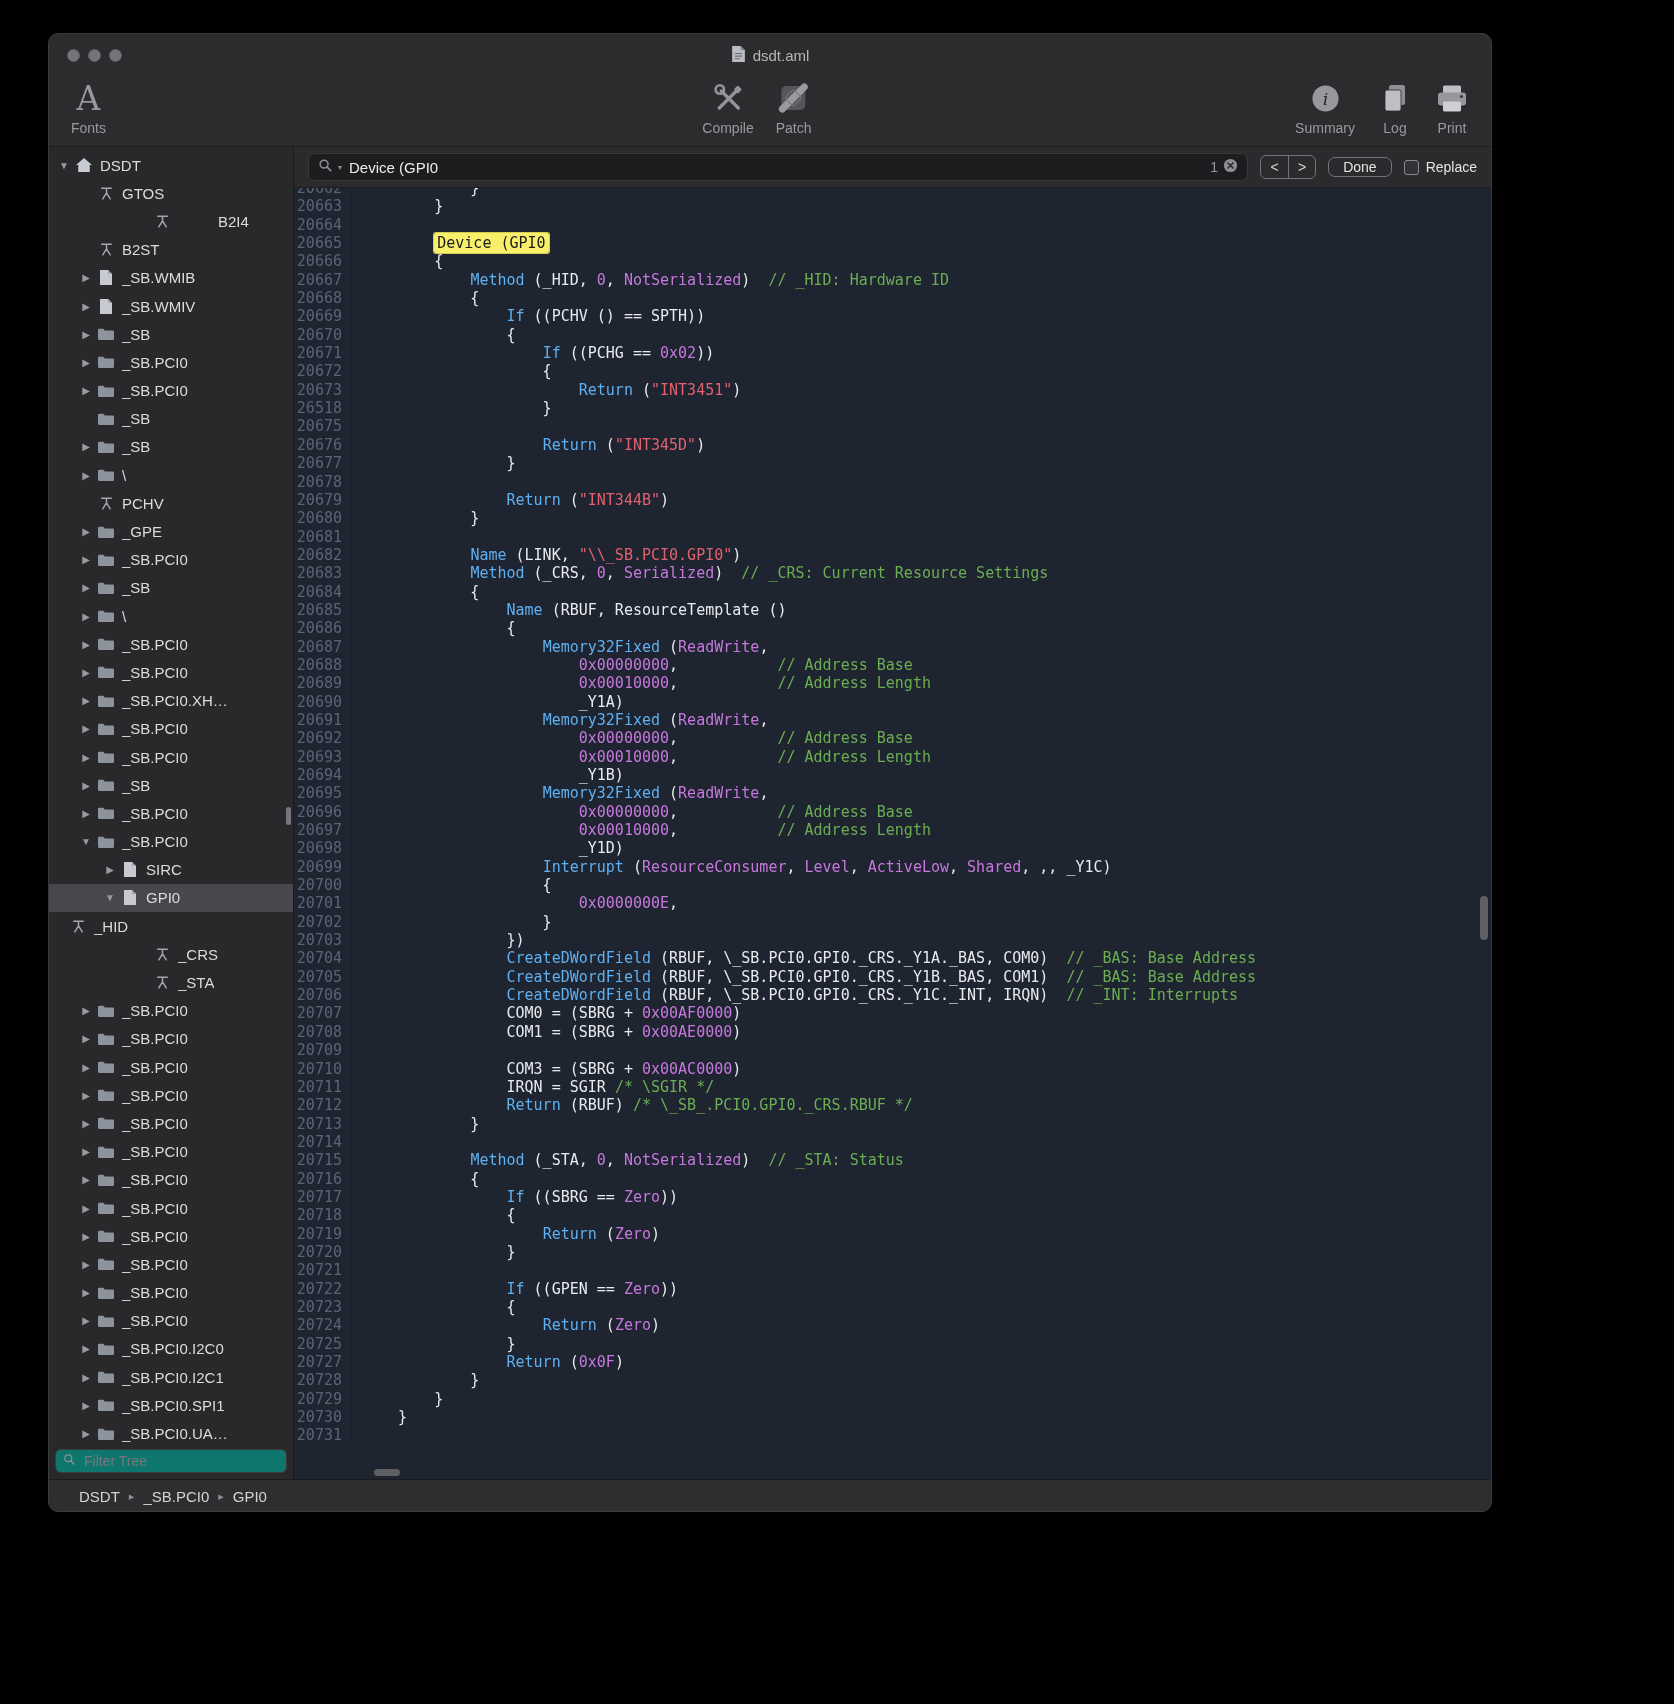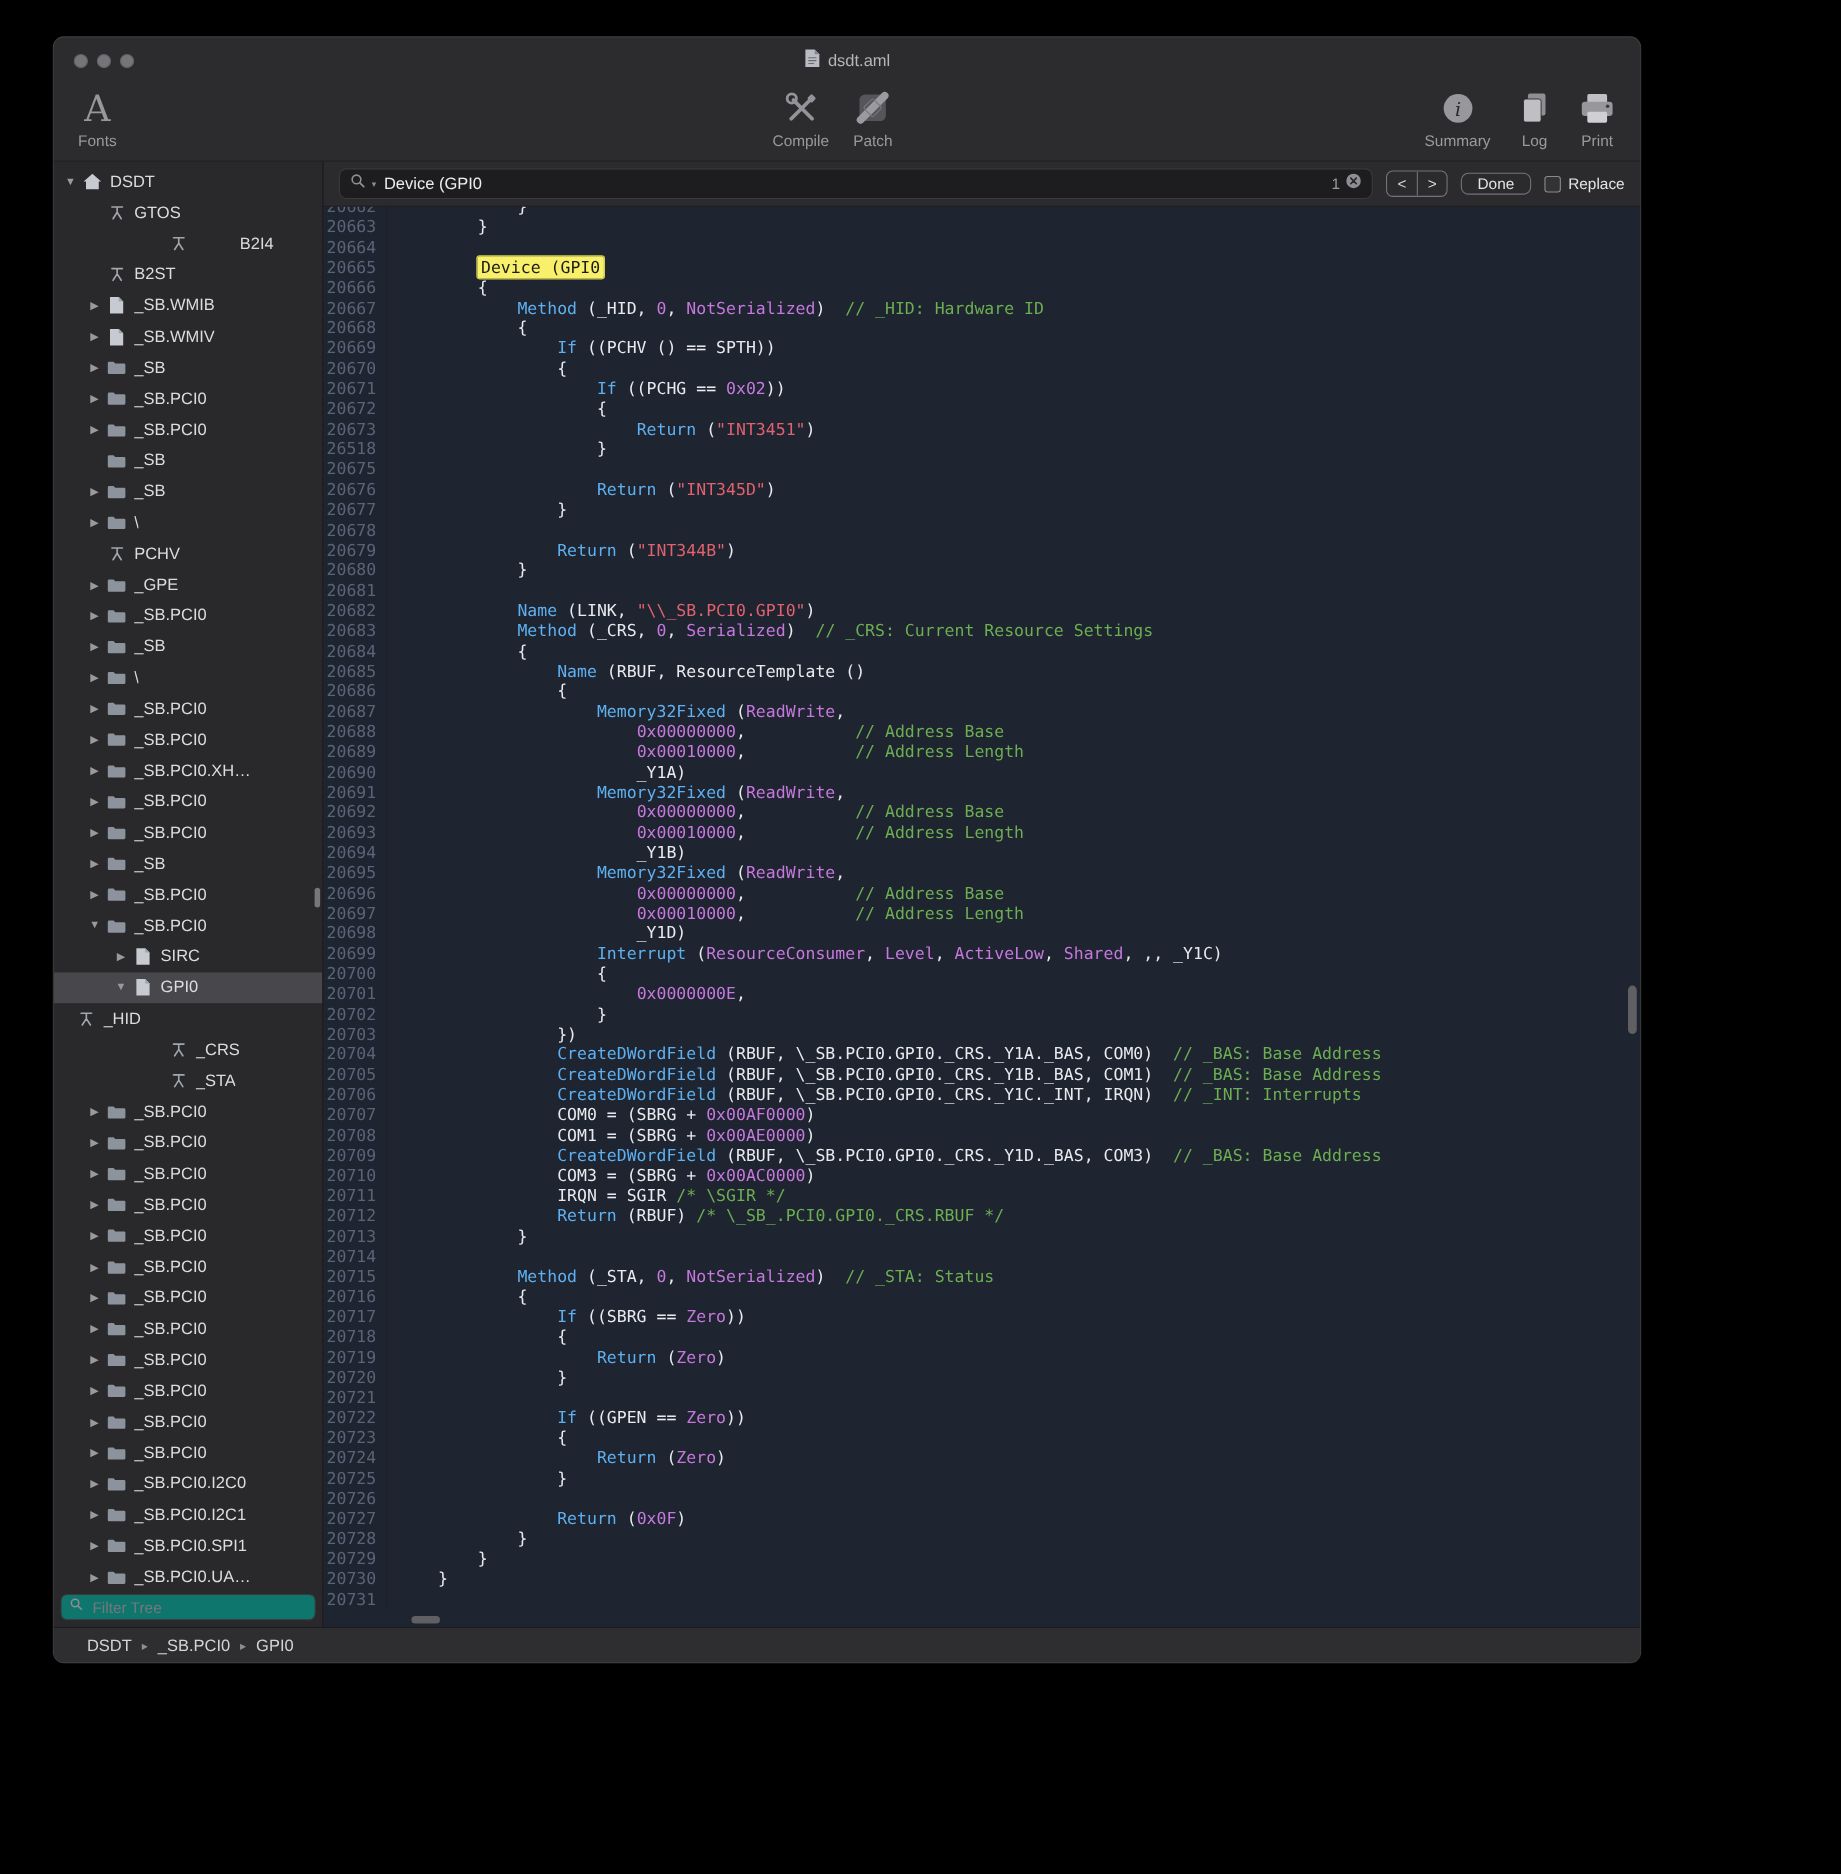--- a/index.html
+++ b/index.html
@@ -659,38 +659,37 @@
             <div class="code-line"><span class="ln">20699</span><span class="lc"><span class="tp">                    </span><span class="tk">Interrupt</span><span class="tp"> (</span><span class="tn">ResourceConsumer</span><span class="tp">, </span><span class="tn">Level</span><span class="tp">, </span><span class="tn">ActiveLow</span><span class="tp">, </span><span class="tn">Shared</span><span class="tp">, ,, _Y1C)</span></span></div>
             <div class="code-line"><span class="ln">20700</span><span class="lc"><span class="tp">                    {</span></span></div>
             <div class="code-line"><span class="ln">20701</span><span class="lc"><span class="tp">                        </span><span class="tn">0x0000000E</span><span class="tp">,</span></span></div>
             <div class="code-line"><span class="ln">20702</span><span class="lc"><span class="tp">                    }</span></span></div>
             <div class="code-line"><span class="ln">20703</span><span class="lc"><span class="tp">                })</span></span></div>
             <div class="code-line"><span class="ln">20704</span><span class="lc"><span class="tp">                </span><span class="tk">CreateDWordField</span><span class="tp"> (RBUF, \_SB.PCI0.GPI0._CRS._Y1A._BAS, COM0)  </span><span class="tc">// _BAS: Base Address</span></span></div>
             <div class="code-line"><span class="ln">20705</span><span class="lc"><span class="tp">                </span><span class="tk">CreateDWordField</span><span class="tp"> (RBUF, \_SB.PCI0.GPI0._CRS._Y1B._BAS, COM1)  </span><span class="tc">// _BAS: Base Address</span></span></div>
             <div class="code-line"><span class="ln">20706</span><span class="lc"><span class="tp">                </span><span class="tk">CreateDWordField</span><span class="tp"> (RBUF, \_SB.PCI0.GPI0._CRS._Y1C._INT, IRQN)  </span><span class="tc">// _INT: Interrupts</span></span></div>
             <div class="code-line"><span class="ln">20707</span><span class="lc"><span class="tp">                COM0 = (SBRG + </span><span class="tn">0x00AF0000</span><span class="tp">)</span></span></div>
             <div class="code-line"><span class="ln">20708</span><span class="lc"><span class="tp">                COM1 = (SBRG + </span><span class="tn">0x00AE0000</span><span class="tp">)</span></span></div>
-            <div class="code-line"><span class="ln">20709</span><span class="lc"><span class="tp">                </span><span class="tk">CreateDWordField</span><span class="tp"> (RBUF, \_SB.PCI0.GPI0._CRS._Y1D._BAS, COM3)  </span><span class="tc">// _BAS: Base Address</span></span></div>
+            <div class="code-line"><span class="ln">20709</span></div>
             <div class="code-line"><span class="ln">20710</span><span class="lc"><span class="tp">                COM3 = (SBRG + </span><span class="tn">0x00AC0000</span><span class="tp">)</span></span></div>
             <div class="code-line"><span class="ln">20711</span><span class="lc"><span class="tp">                IRQN = SGIR </span><span class="tc">/* \SGIR */</span></span></div>
             <div class="code-line"><span class="ln">20712</span><span class="lc"><span class="tp">                </span><span class="tk">Return</span><span class="tp"> (RBUF) </span><span class="tc">/* \_SB_.PCI0.GPI0._CRS.RBUF */</span></span></div>
             <div class="code-line"><span class="ln">20713</span><span class="lc"><span class="tp">            }</span></span></div>
             <div class="code-line"><span class="ln">20714</span><span class="lc"></span></div>
             <div class="code-line"><span class="ln">20715</span><span class="lc"><span class="tp">            </span><span class="tk">Method</span><span class="tp"> (_STA, </span><span class="tn">0</span><span class="tp">, </span><span class="tn">NotSerialized</span><span class="tp">)  </span><span class="tc">// _STA: Status</span></span></div>
             <div class="code-line"><span class="ln">20716</span><span class="lc"><span class="tp">            {</span></span></div>
             <div class="code-line"><span class="ln">20717</span><span class="lc"><span class="tp">                </span><span class="tk">If</span><span class="tp"> ((SBRG == </span><span class="tn">Zero</span><span class="tp">))</span></span></div>
             <div class="code-line"><span class="ln">20718</span><span class="lc"><span class="tp">                {</span></span></div>
             <div class="code-line"><span class="ln">20719</span><span class="lc"><span class="tp">                    </span><span class="tk">Return</span><span class="tp"> (</span><span class="tn">Zero</span><span class="tp">)</span></span></div>
             <div class="code-line"><span class="ln">20720</span><span class="lc"><span class="tp">                }</span></span></div>
             <div class="code-line"><span class="ln">20721</span><span class="lc"></span></div>
             <div class="code-line"><span class="ln">20722</span><span class="lc"><span class="tp">                </span><span class="tk">If</span><span class="tp"> ((GPEN == </span><span class="tn">Zero</span><span class="tp">))</span></span></div>
             <div class="code-line"><span class="ln">20723</span><span class="lc"><span class="tp">                {</span></span></div>
             <div class="code-line"><span class="ln">20724</span><span class="lc"><span class="tp">                    </span><span class="tk">Return</span><span class="tp"> (</span><span class="tn">Zero</span><span class="tp">)</span></span></div>
             <div class="code-line"><span class="ln">20725</span><span class="lc"><span class="tp">                }</span></span></div>
-            <div class="code-line"><span class="ln">20726</span><span class="lc"></span></div>
             <div class="code-line"><span class="ln">20727</span><span class="lc"><span class="tp">                </span><span class="tk">Return</span><span class="tp"> (</span><span class="tn">0x0F</span><span class="tp">)</span></span></div>
             <div class="code-line"><span class="ln">20728</span><span class="lc"><span class="tp">            }</span></span></div>
             <div class="code-line"><span class="ln">20729</span><span class="lc"><span class="tp">        }</span></span></div>
             <div class="code-line"><span class="ln">20730</span><span class="lc"><span class="tp">    }</span></span></div>
             <div class="code-line"><span class="ln">20731</span><span class="lc"></span></div>
           </div>
         <span class="vscroll"></span>
         <span class="hscroll"></span>
       </div>
     </div>

